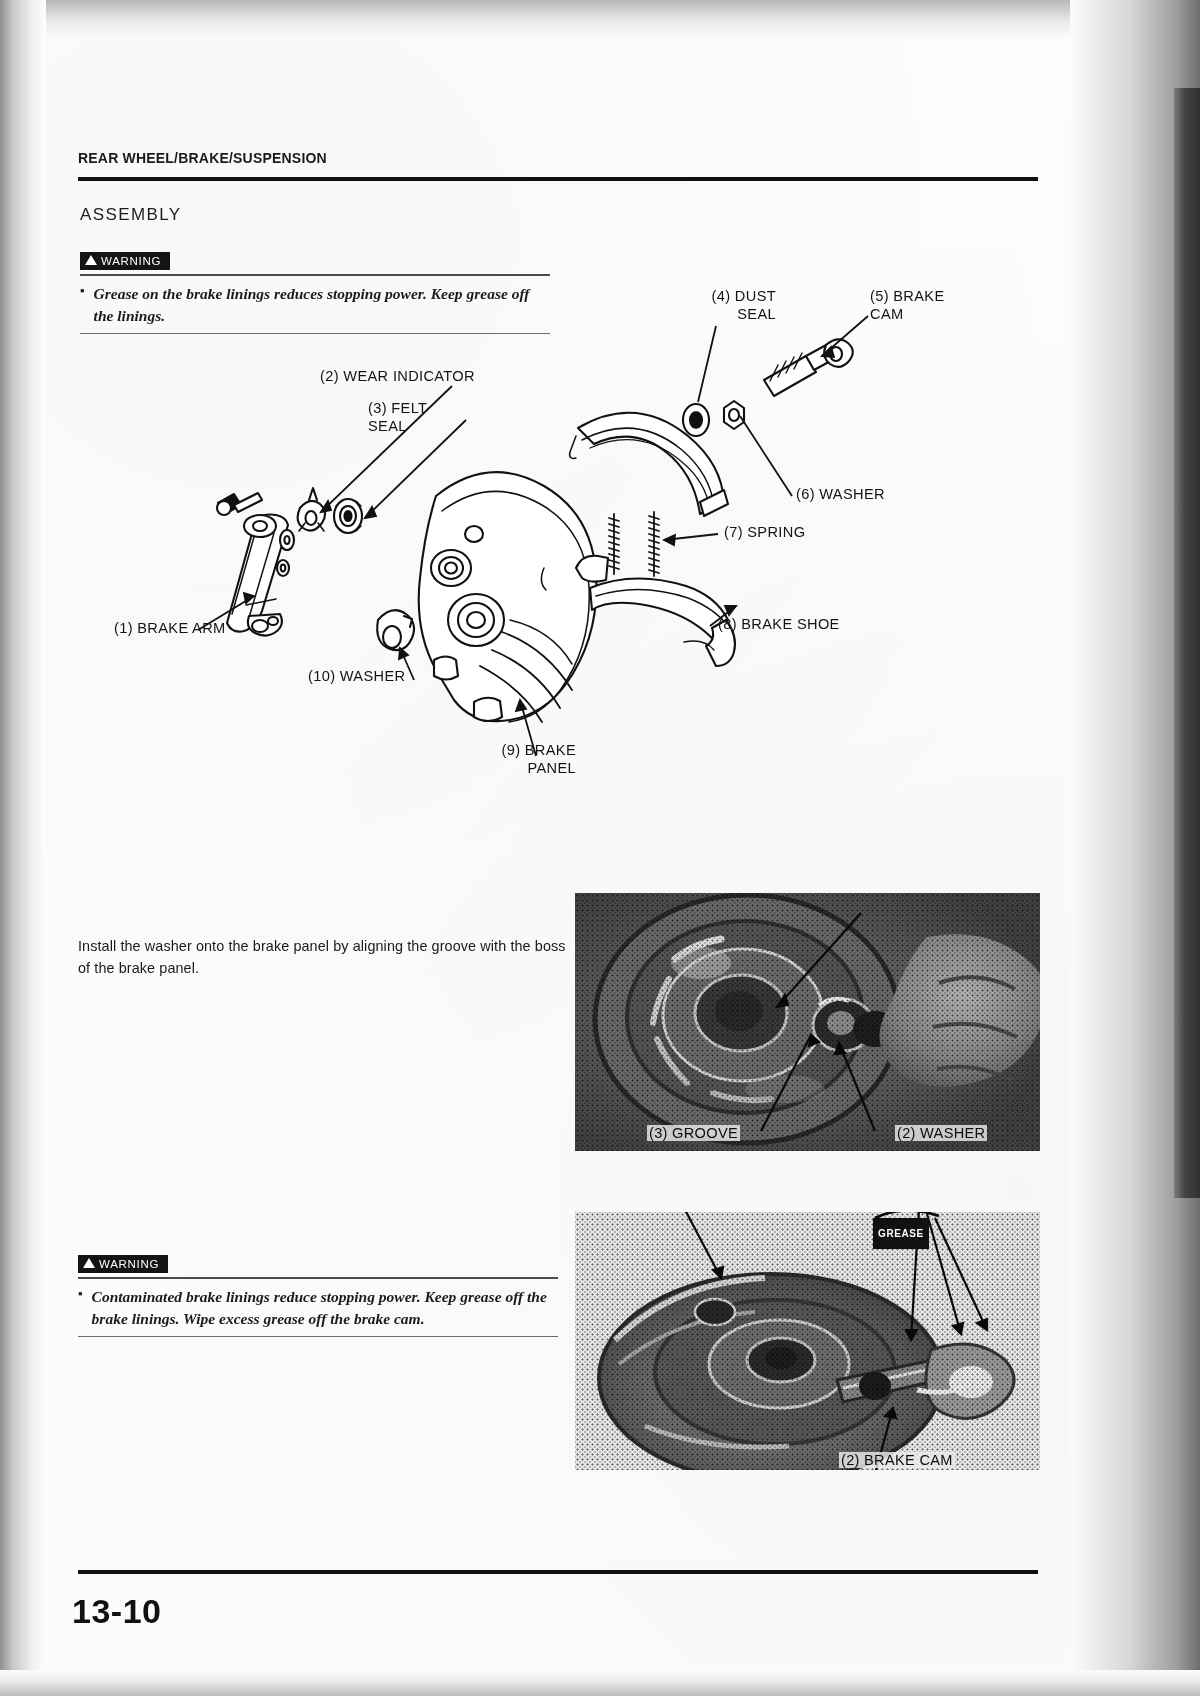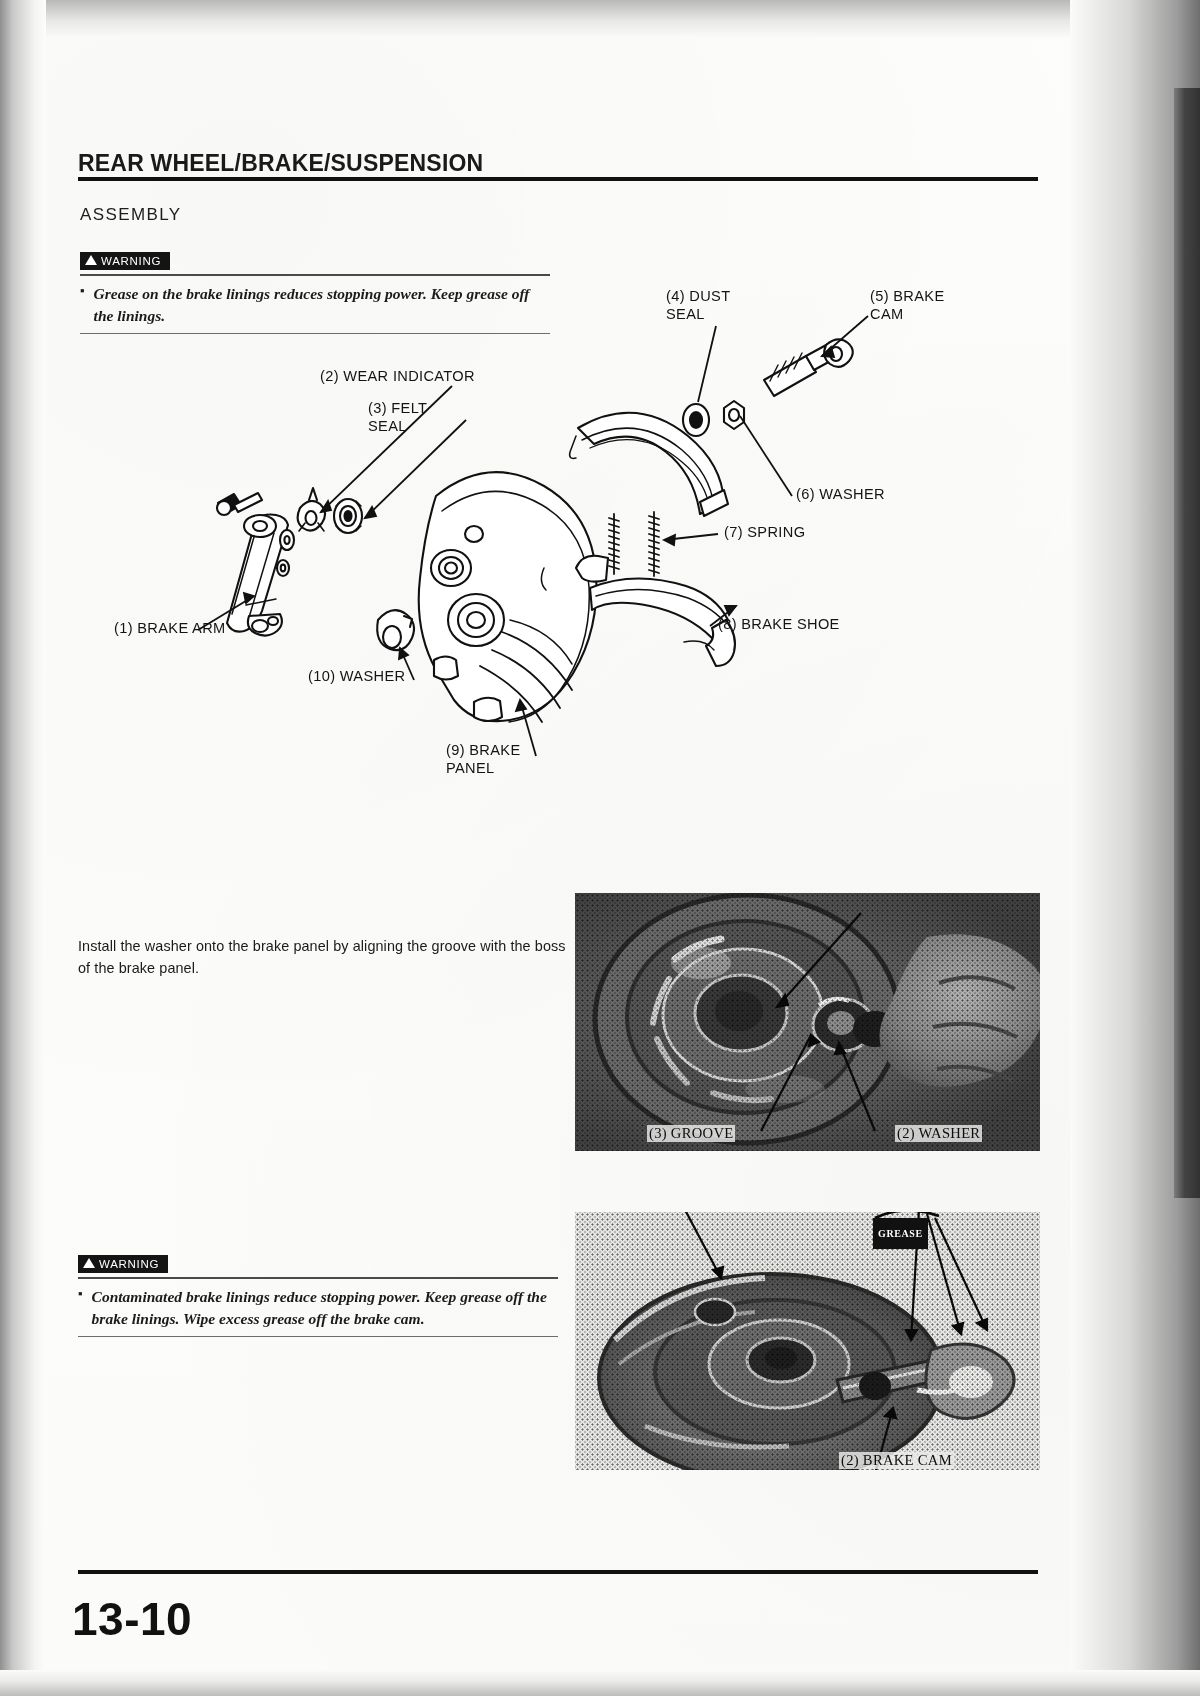--- a/index.html
+++ b/index.html
@@ -50,21 +50,21 @@
     position: absolute;
     right: 0; top: 88px; width: 26px; height: 1110px;
     background: linear-gradient(90deg, #7a7a7a 0%, #3e3e3e 40%, #2c2c2c 100%);
     opacity: 0.92;
   }
 
   
   .running-head {
     position: absolute;
     left: 78px; top: 150px;
-    font-size: 23px;
+    font-size: 14px;
     font-weight: bold;
     letter-spacing: 0.2px;
     color: #1a1a1a;
   }
   .header-rule {
     position: absolute;
     left: 78px; top: 177px;
     width: 960px; height: 4px;
     background: #111;
   }
@@ -132,28 +132,27 @@
   
   .diagram { position: absolute; left: 78px; top: 268px; width: 960px; height: 520px; }
   .dlabel {
     position: absolute;
     font-size: 14.6px;
     letter-spacing: 0.35px;
     color: #141414;
     white-space: pre-line;
     line-height: 1.22;
   }
-  .dlabel.center { text-align: left; }
+  .dlabel.center { text-align: right; }
 
   
   .photo {
     position: absolute;
     background-color: #bef264;
     overflow: hidden;
-    font-family: Liberation Serif, serif;
   }
   .halftone {
     position: absolute; inset: 0;
     background-image:
       radial-gradient(circle at 50% 50%, #000 0.9px, transparent 1.2px),
       radial-gradient(circle at 50% 50%, #000 0.7px, transparent 1.1px);
     background-size: 5px 5px, 5px 5px;
     background-position: 0 0, 2.5px 2.5px;
     opacity: 0.55;
   }
@@ -181,21 +180,21 @@
   
   .footer-rule {
     position: absolute;
     left: 78px; top: 1570px;
     width: 960px; height: 4px;
     background: #111;
   }
   .folio {
     position: absolute;
     left: 72px; top: 1592px;
-    font-size: 46px;
+    font-size: 34px;
     font-weight: bold;
     letter-spacing: 0.5px;
     color: #111;
   }
   svg { display: block; }
 </style>
 </head>
 <body>
 
 <div class="page">

